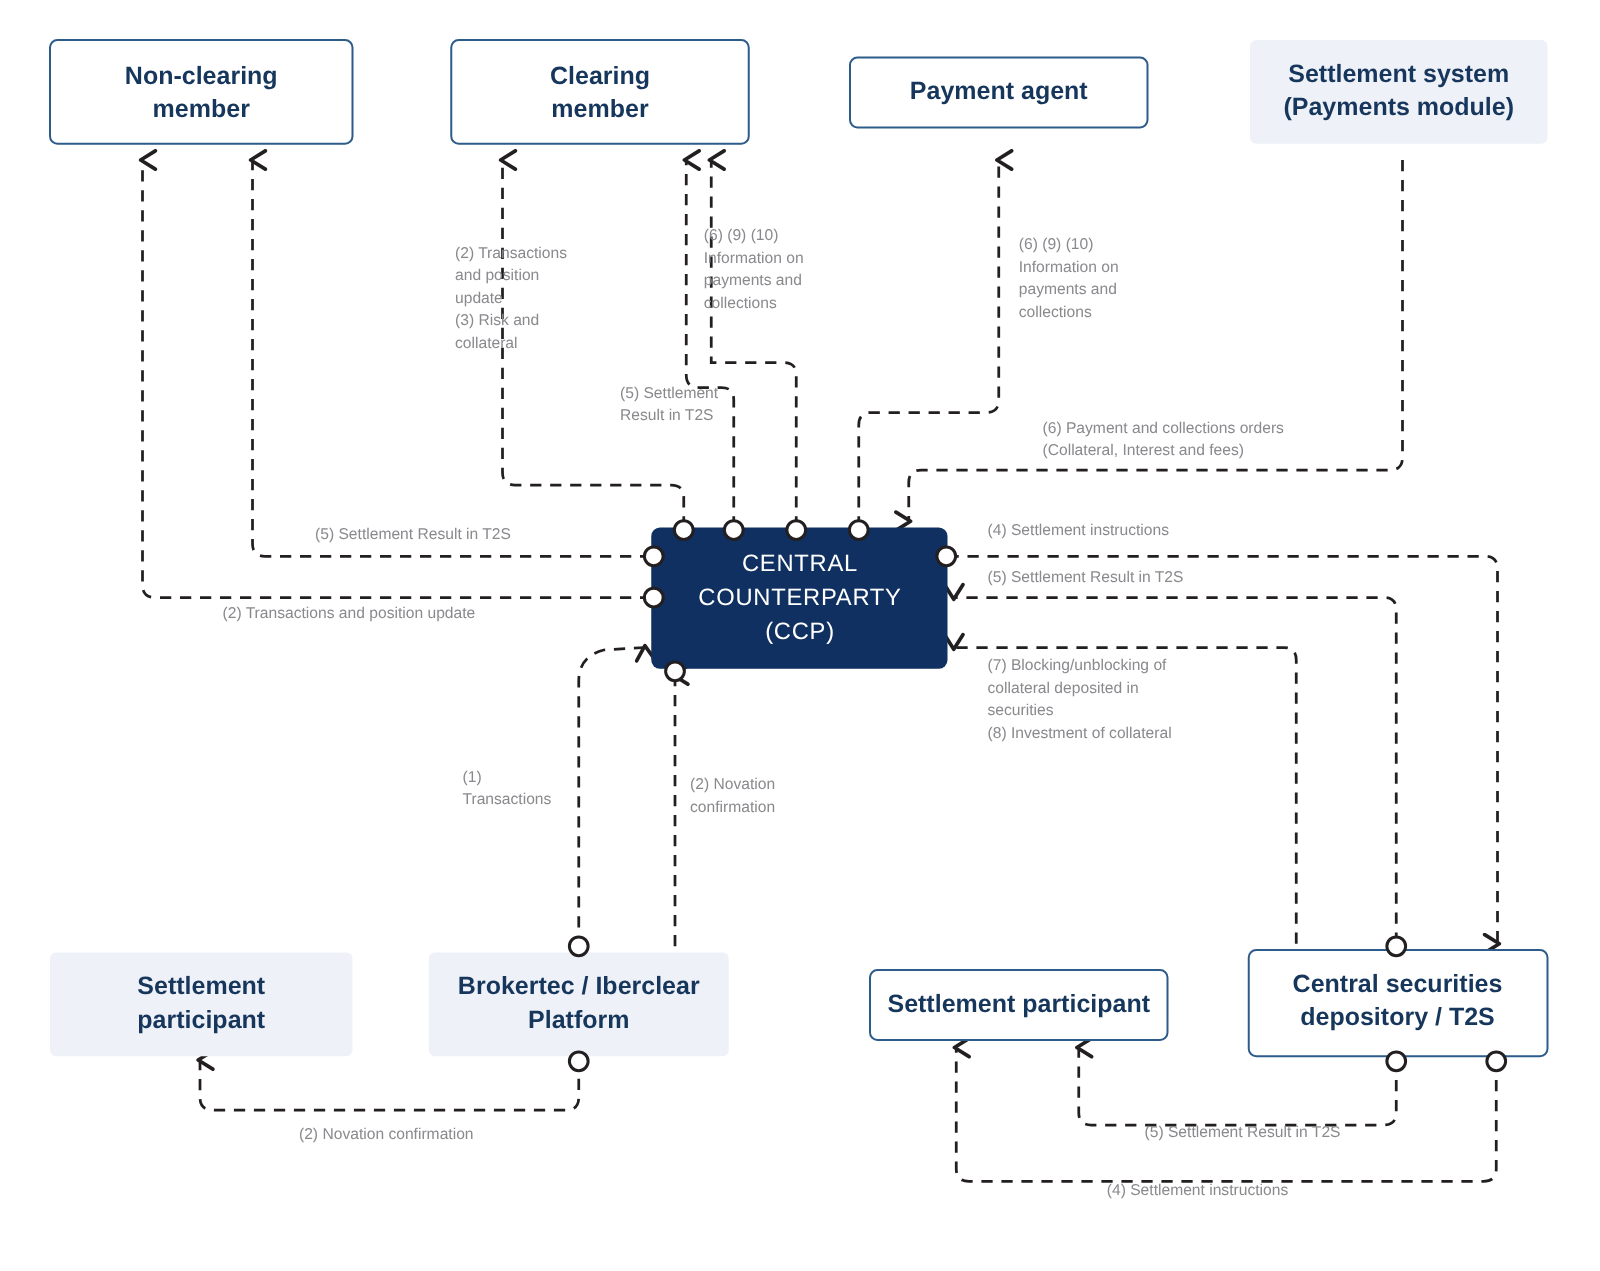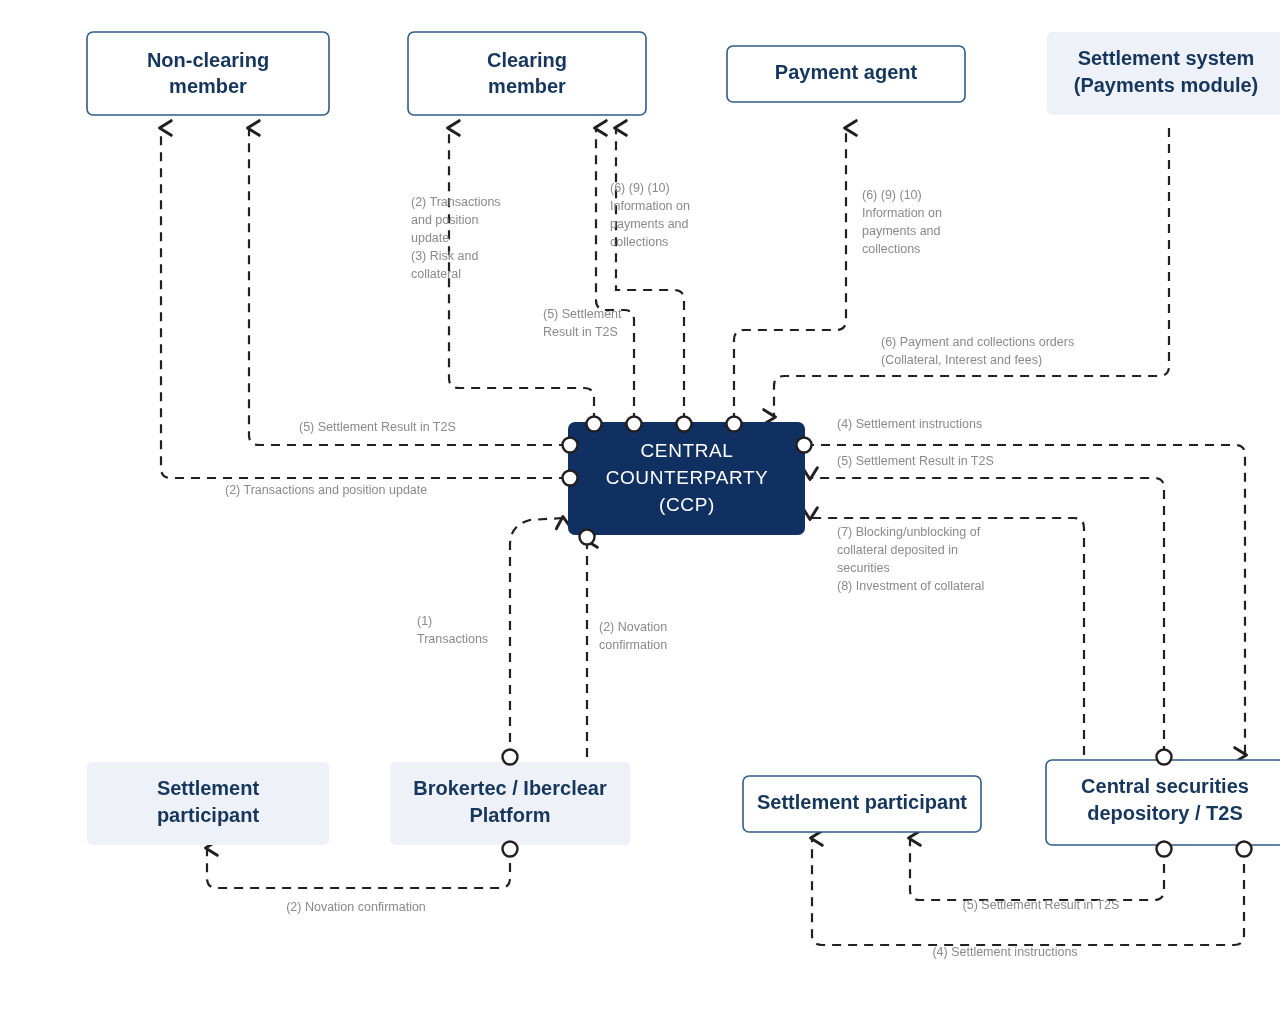--- a/index.html
+++ b/index.html
@@ -10,21 +10,20 @@
   body {
     width: 1280px;
     height: 1017px;
     font-family: "Liberation Sans", sans-serif;
     overflow: hidden;
   }
   #diagram-root {
     position: relative;
     width: 1057px;
     height: 1017px;
-    margin-left: 47px;
   }
   svg.canvas {
     position: absolute;
     top: 0;
     left: 0;
     width: 1280px;
     height: 1017px;
   }
   .node-box-outline {
     fill: #ffffff;

